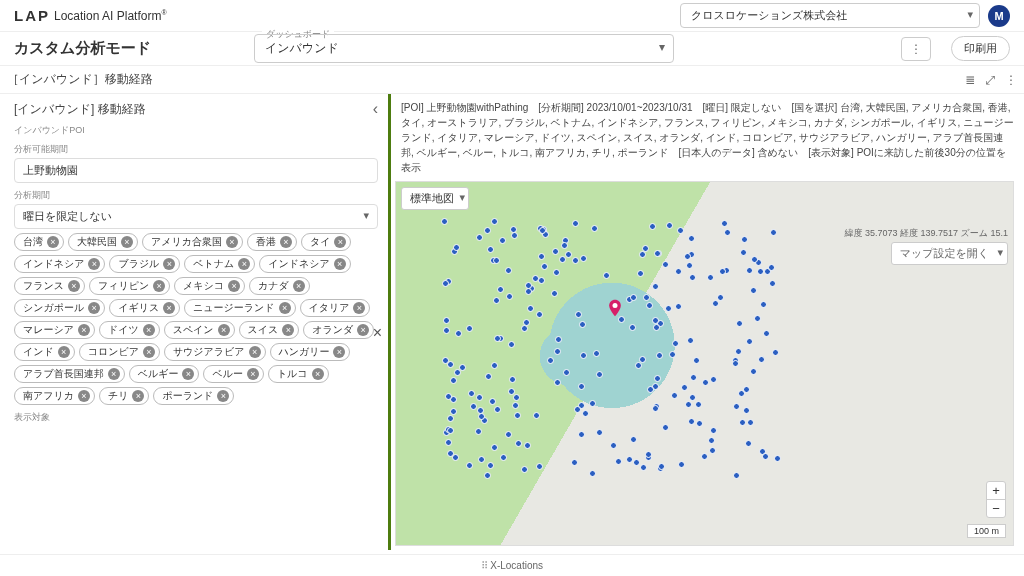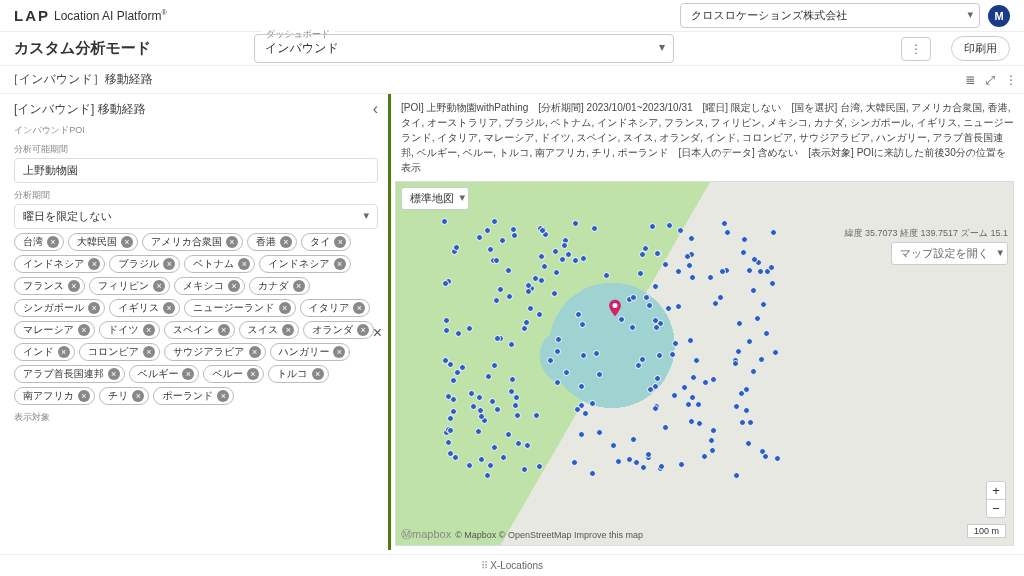--- a/index.html
+++ b/index.html
@@ -502,24 +502,20 @@
         <svg viewBox="0 0 24 24">
             <path fill="#d61f69" d="M12 2C8 2 5 5 5 9c0 5 7 13 7 13s7-8 7-13c0-4-3-7-7-7z"></path>
             <circle cx="12" cy="9" r="3" fill="#fff"></circle>
           </svg>
       </div>
       <div class="zoom">
         <div>+</div>
         <div>−</div>
       </div>
       <div class="scale">100 m</div>
-      <div class="attrib">
-        <span class="mapbox-logo">Ⓜmapbox</span>
-        <span>© Mapbox © OpenStreetMap Improve this map</span>
-      </div>
     </div>
   </div>
 </div>
 
 <div class="footer">
   <span class="footer-dots">⠿</span>
   <span>X-Locations</span>
 </div>
 
 </body></html>

